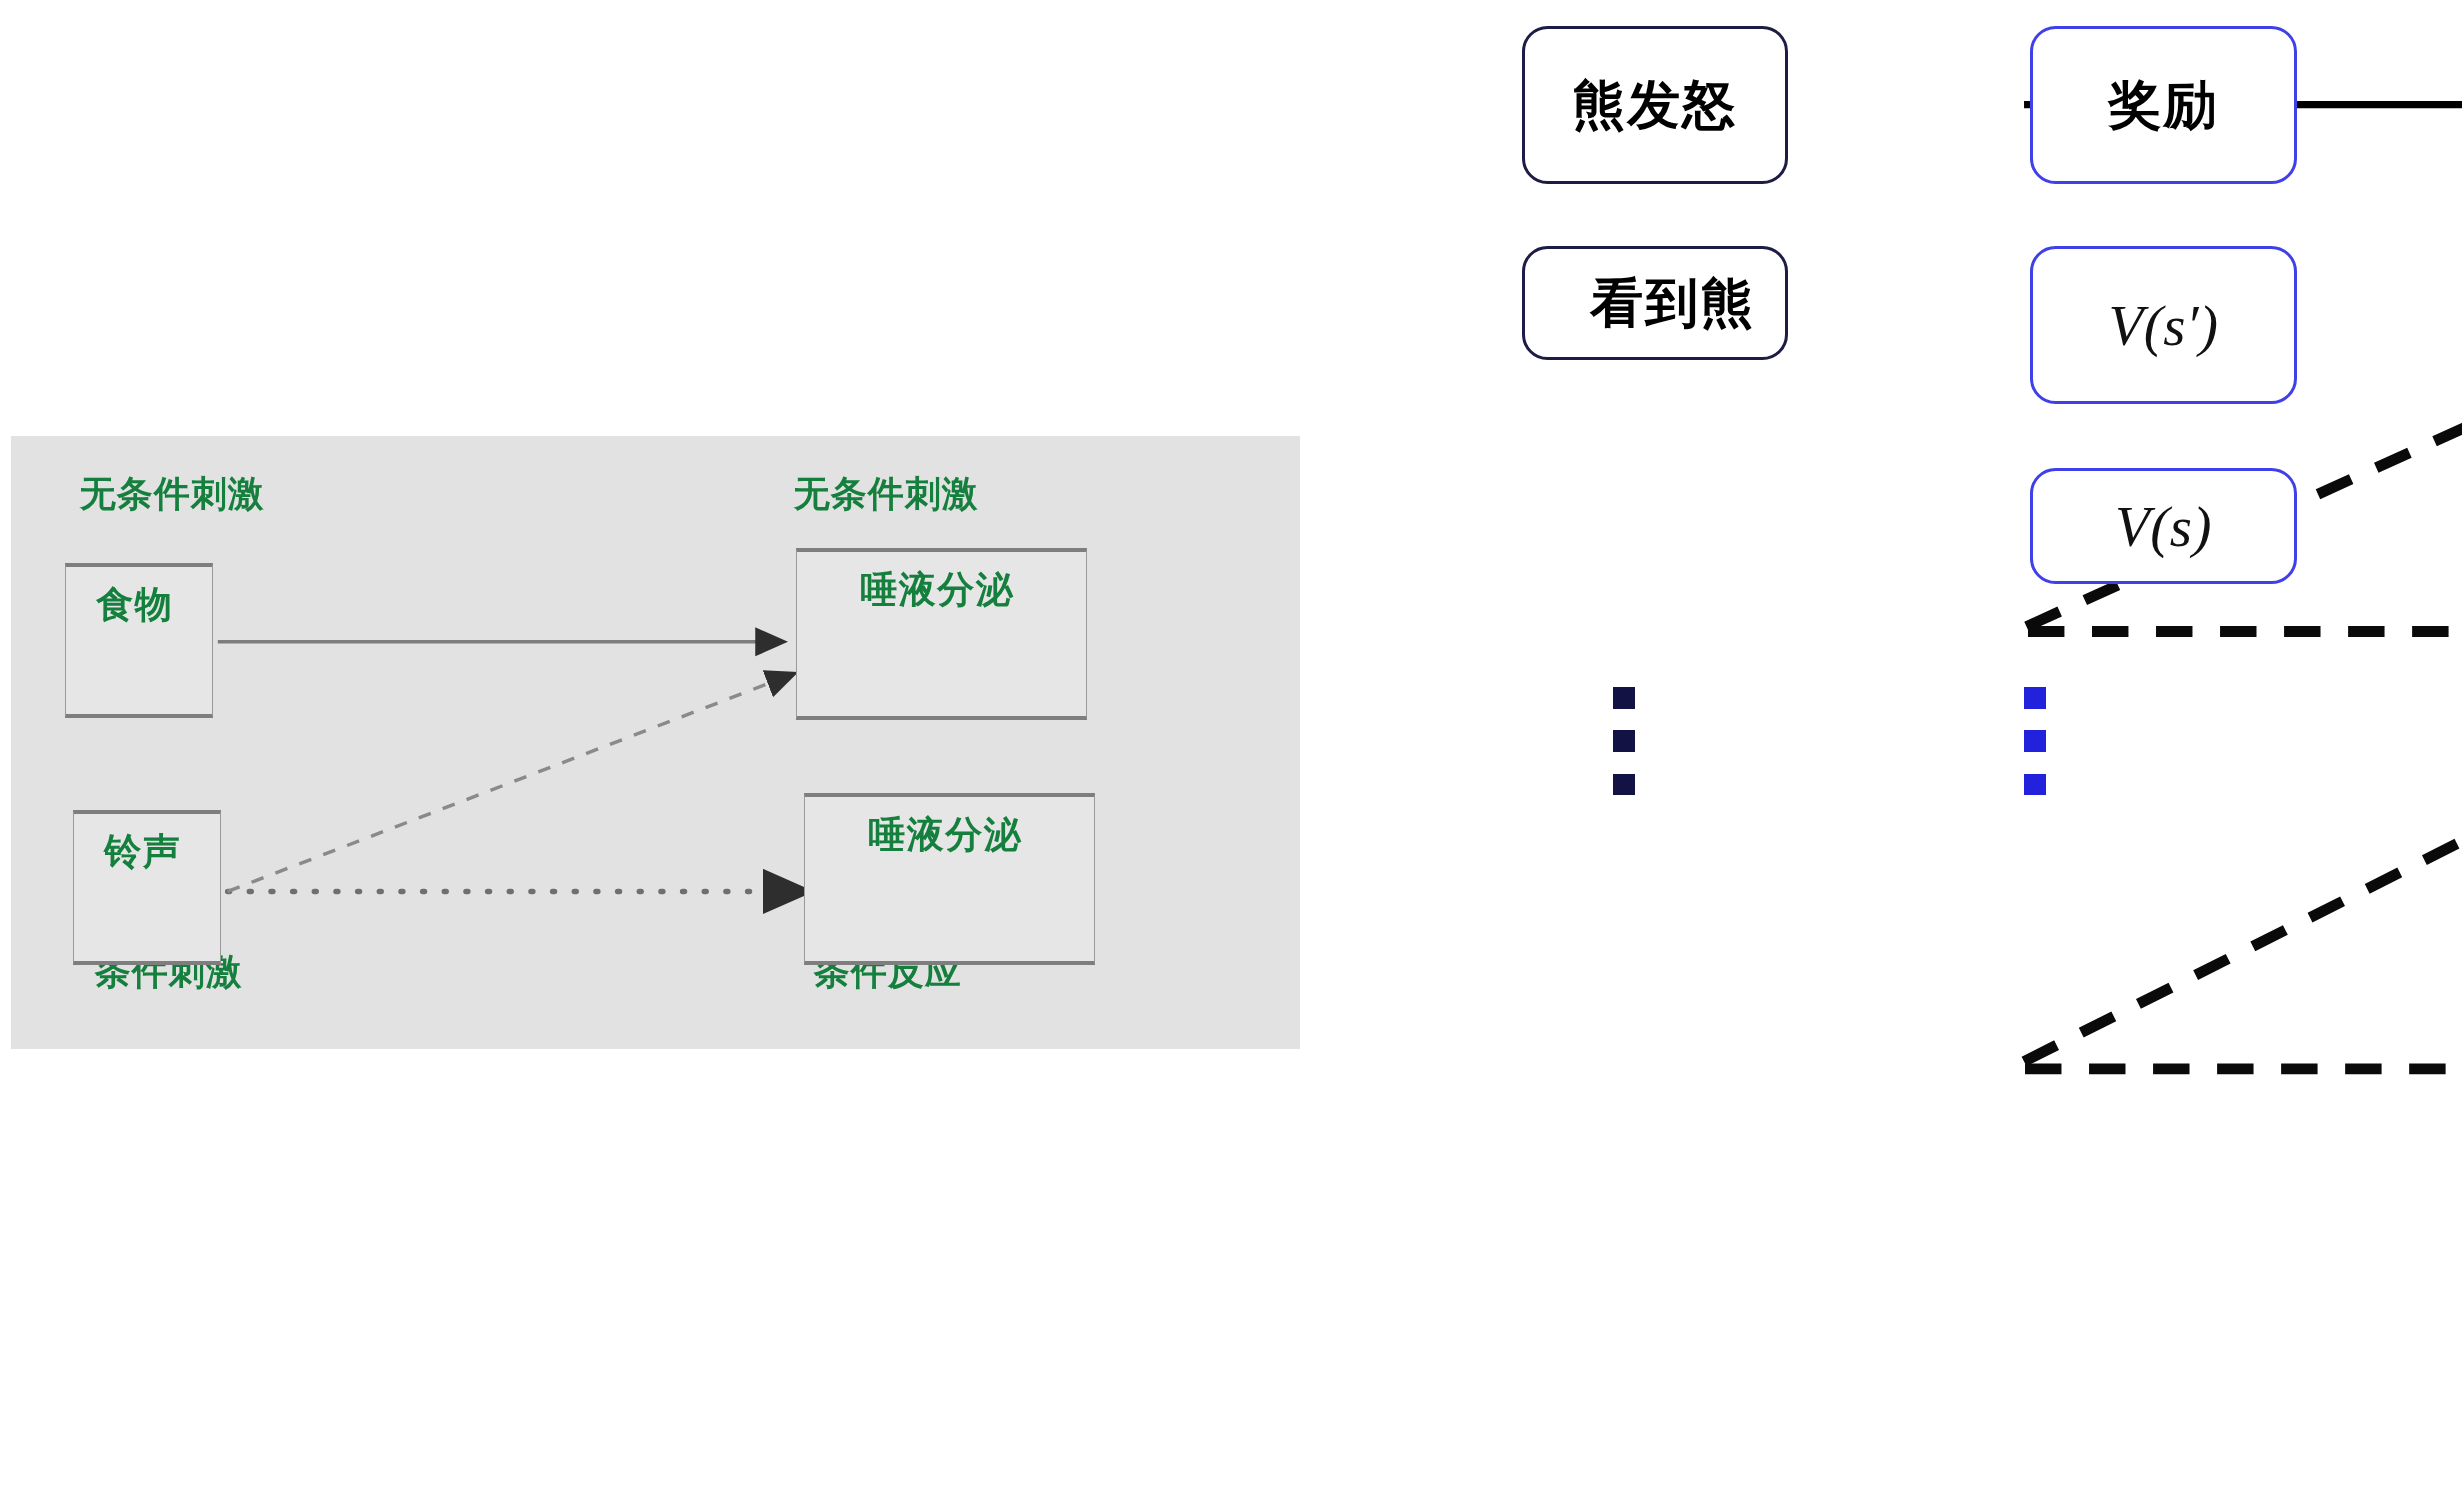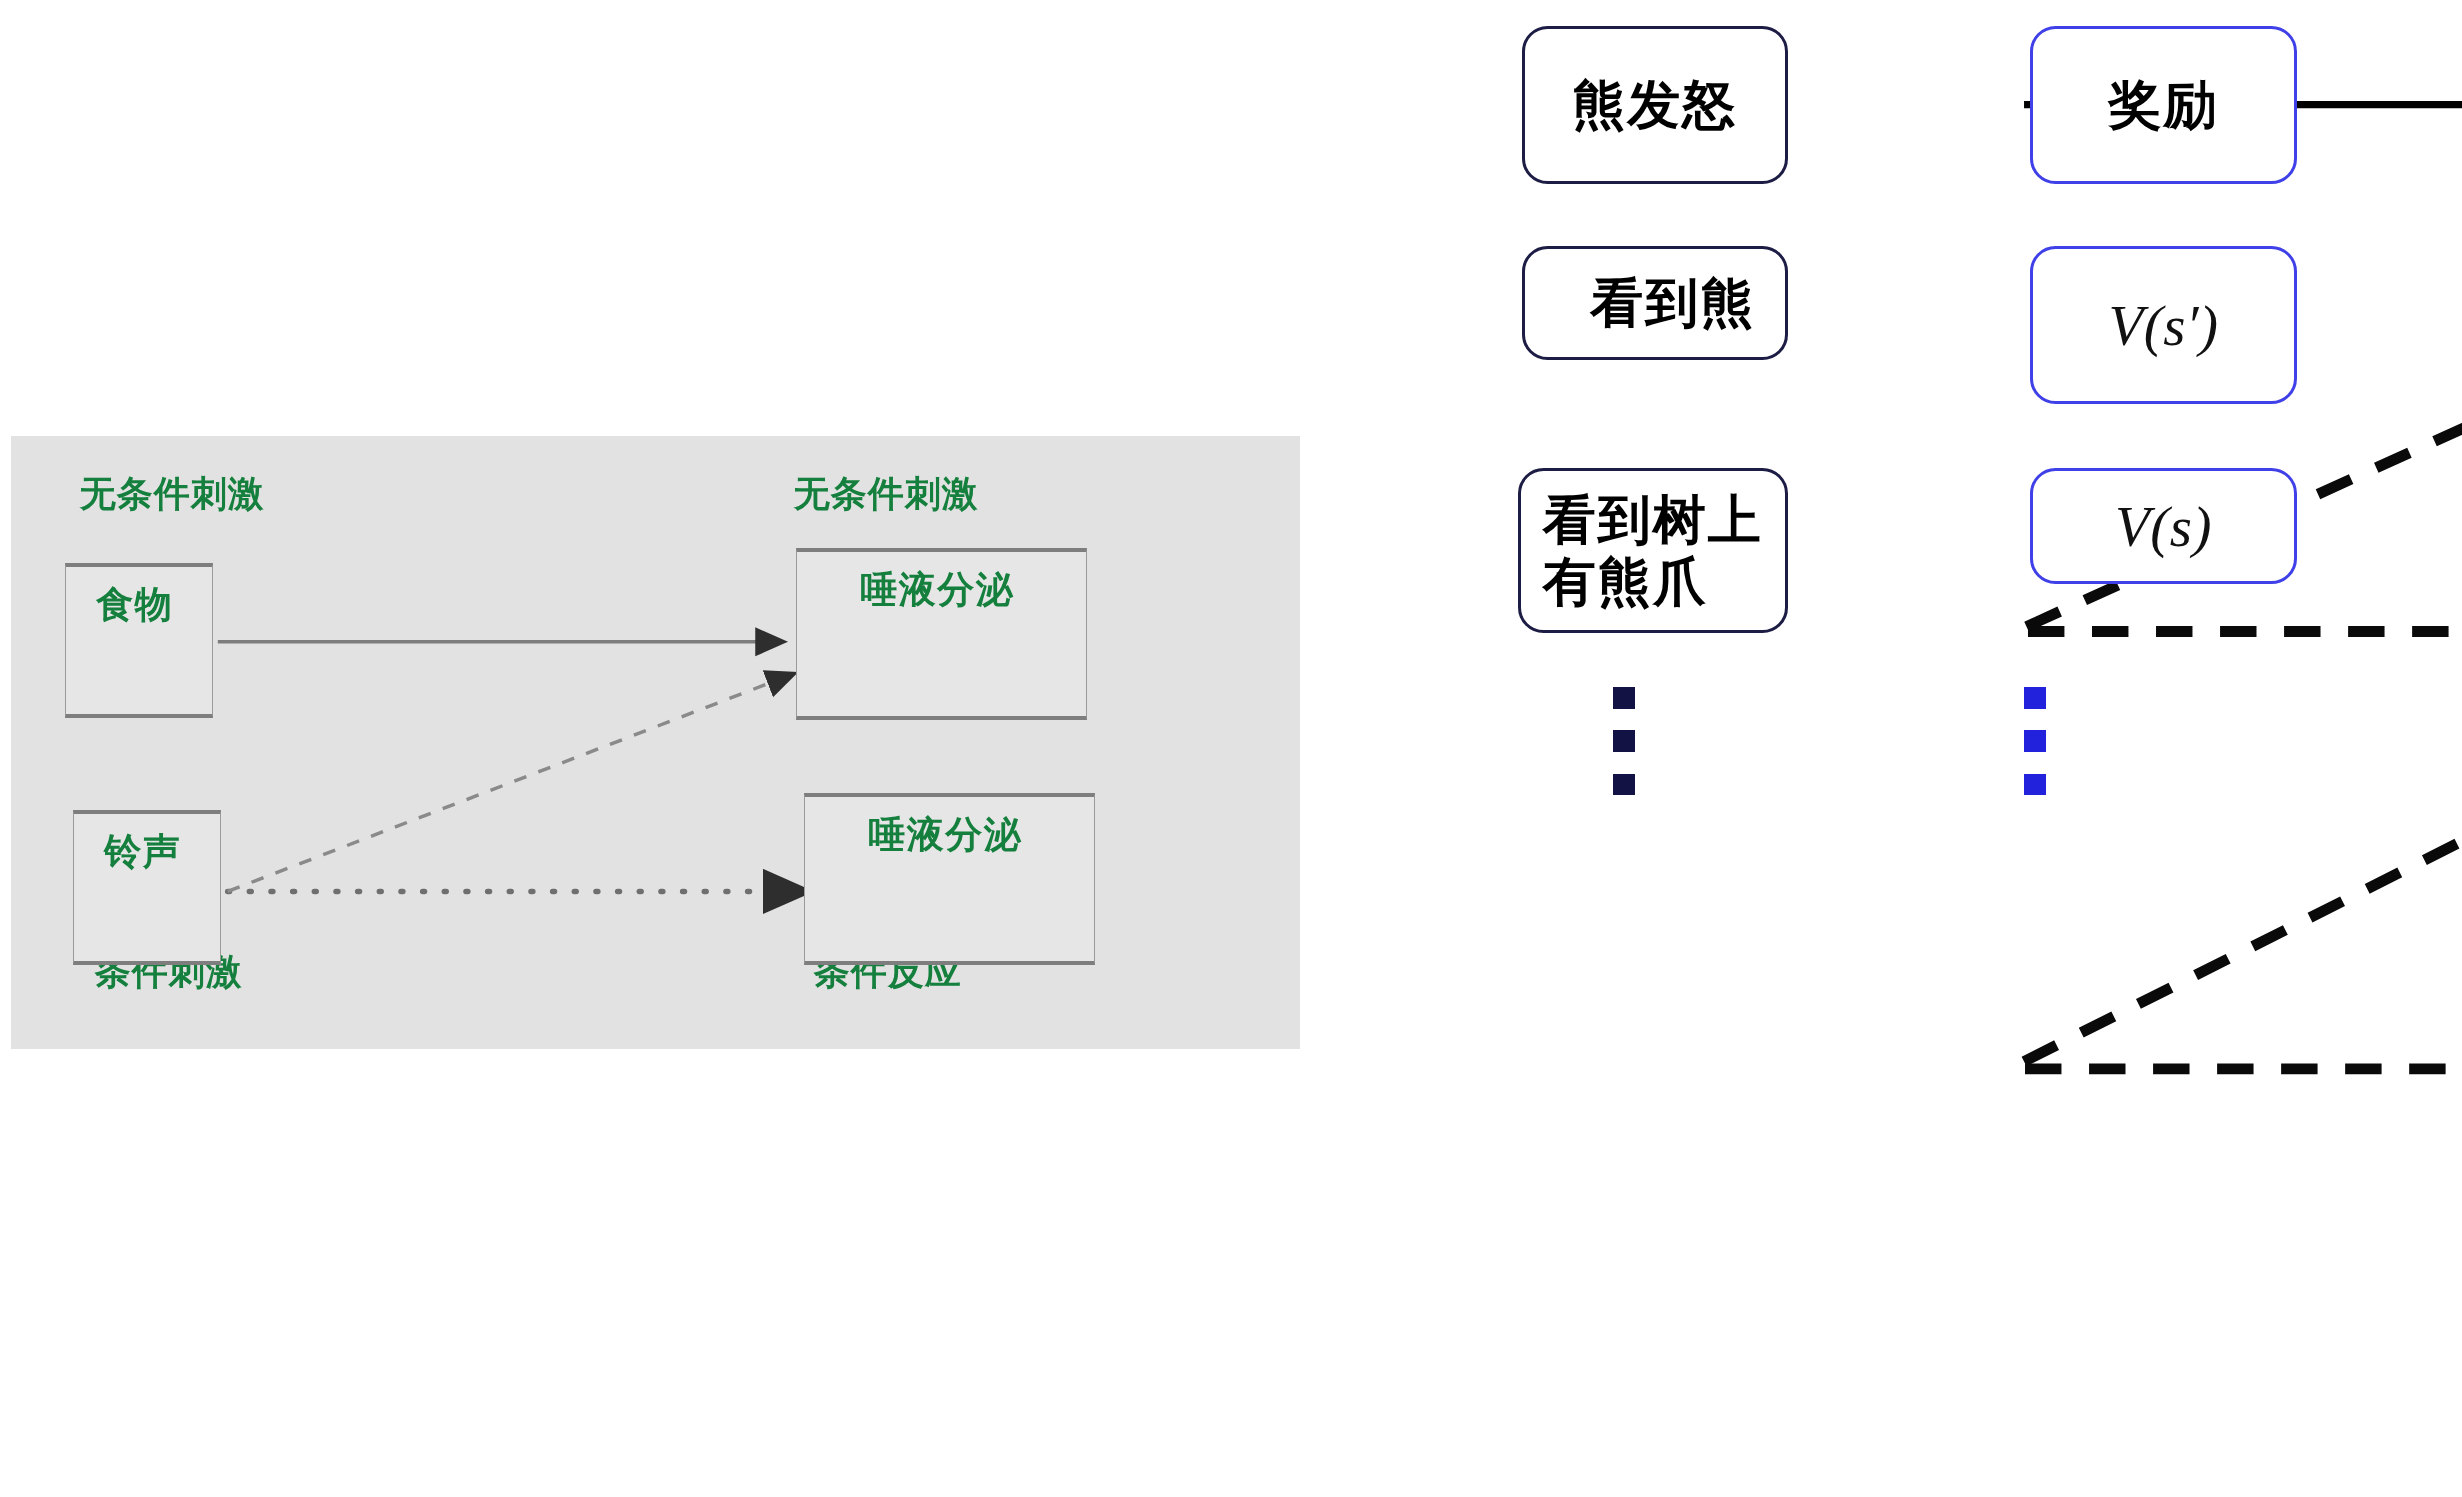--- a/index.html
+++ b/index.html
@@ -32,21 +32,21 @@
   #pv-svg{position:absolute;left:0;top:0;width:1289px;height:613px;overflow:visible;}
 
   
   #rl-diagram{position:absolute;left:1502px;top:0px;width:1804px;height:1498px;}
 
   .rl-box{position:absolute;background:#ffffff;box-sizing:border-box;
           border-radius:25.6px;display:flex;align-items:center;justify-content:center;}
   .rl-box.state{border:3.4px solid #1c1c44;}
   .rl-box.value{border:3.4px solid #4040e8;}
   .rl-txt-cn{color:#000000;font-size:53px;font-weight:700;letter-spacing:2px;
-             line-height:1.16;white-space:pre-line;}
+             line-height:1.16;text-align:center;white-space:pre-line;}
   .rl-txt-math{color:#111111;font-size:57px;font-style:italic;
                font-family:"Liberation Serif","DejaVu Serif",serif;letter-spacing:0.5px;text-align:center;}
 
   #rl-box-anger{ left:19.7px;   top:25.6px;   width:266px; height:158px;}
   #rl-box-see{   left:19.7px;   top:246px;  width:266px; height:114px;padding-left:36px;}
   #rl-box-claw{  left:15.8px;   top:468px;  width:270px; height:165px;}
   #rl-box-reward{left:528px; top:25.6px;   width:267px; height:158px;}
   #rl-box-vsp{   left:528px; top:246px;  width:267px; height:158px;}
   #rl-box-vs{    left:528px; top:468px;  width:267px; height:116px;}
 
@@ -155,24 +155,20 @@
                  Z" fill="url(#swoosh-bot)"></path>
       </g>
     </svg>
 
     <div class="rl-box state" id="rl-box-anger">
       <div class="rl-txt-cn">熊发怒</div>
     </div>
     <div class="rl-box state" id="rl-box-see">
       <div class="rl-txt-cn">看到熊</div>
     </div>
-    <div class="rl-box state" id="rl-box-claw">
-      <div class="rl-txt-cn">看到树上
-有熊爪</div>
-    </div>
 
     <div class="rl-box value" id="rl-box-reward">
       <div class="rl-txt-cn">奖励</div>
     </div>
     <div class="rl-box value" id="rl-box-vsp">
       <div class="rl-txt-math">V(s′)</div>
     </div>
     <div class="rl-box value" id="rl-box-vs">
       <div class="rl-txt-math">V(s)</div>
     </div>

